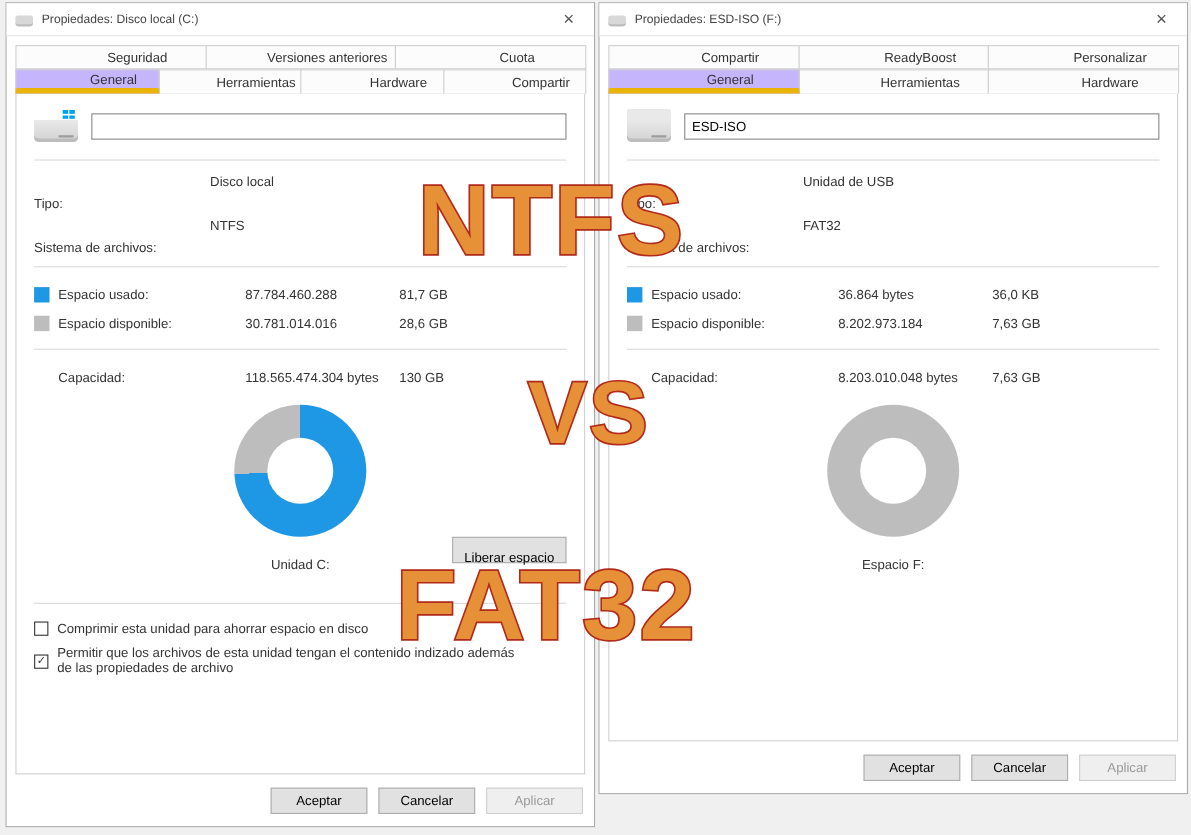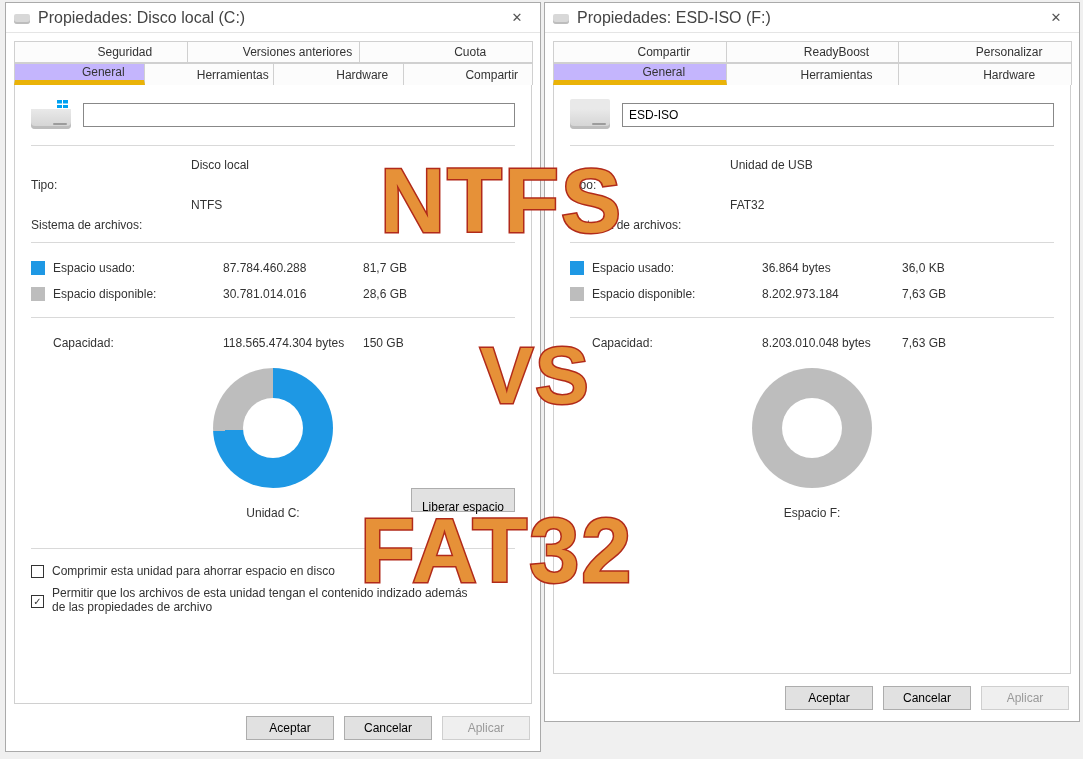--- a/index.html
+++ b/index.html
@@ -1,21 +1,21 @@
 <!DOCTYPE html>
 <html><head>
 <meta charset="utf-8">
 <style>
   * { box-sizing: border-box; margin: 0; padding: 0; font-family: "Segoe UI", Tahoma, sans-serif; }
   body { width: 1083px; height: 759px; background: #f0f0f0; position: relative; overflow: hidden; }
   .window { position: absolute; background: #fff; border: 1px solid #aaa; }
   .titlebar { display: flex; align-items: center; height: 30px; background: #fff; border-bottom: 1px solid #e5e5e5; padding: 0 0 0 8px; }
   .titlebar .drive-ico { width: 16px; height: 12px; margin-right: 8px; position: relative; }
   .titlebar .drive-ico .body { position:absolute; left:0; top:2px; width:16px; height:10px; background:#d8d8d8; border-radius:2px 2px 3px 3px; box-shadow: inset 0 -2px 0 #bdbdbd; }
-  .titlebar .title { font-size: 16px; color: #444; flex: 1; }
+  .titlebar .title { font-size: 11px; color: #444; flex: 1; }
   .titlebar .close { width: 46px; height: 30px; display:flex; align-items:center; justify-content:center; color:#555; font-size:13px; cursor: default; }
   .content { padding: 8px 8px 0 8px; }
   .tabs { position: relative; }
   .tabrow { display: flex; }
   .tab { flex:1; height: 22px; display:flex; align-items:center; justify-content:center; font-size:12px; color:#333; border:1px solid #d0d0d0; border-bottom:none; background:#fcfcfc; margin-right:-1px; cursor: default; padding-left: 48px; }
   .tab.active { background:#c4b5fd; border-bottom:5px solid #eab308; position:relative; z-index:2; }
   .tabrow.top .tab { border-bottom: 1px solid #d0d0d0; }
   .tabpanel { border:1px solid #d0d0d0; margin-top:-1px; padding:14px 16px 12px 16px; background:#fff; }
   .iconrow { display:flex; align-items:center; gap:12px; margin-bottom:14px; }
   .disk-icon { width:40px; height:32px; position:relative; }
@@ -107,21 +107,21 @@
             <div>Espacio disponible:</div>
             <div>30.781.014.016</div>
             <div>28,6 GB</div>
           </div>
         </div>
         <hr class="sep">
         <div class="cap-row">
           <div></div>
           <div>Capacidad:</div>
           <div>118.565.474.304 bytes</div>
-          <div>150 GB</div>
+          <div>130 GB</div>
         </div>
         <div class="donut-wrap">
           <div class="donut" id="donut-left" style="background: conic-gradient(rgb(30, 152, 228) 0deg, rgb(30, 152, 228) 267deg, rgb(189, 189, 189) 267deg, rgb(189, 189, 189) 360deg); position: relative;">
               <div style="position: absolute; left: 30px; top: 30px; width: 60px; height: 60px; border-radius: 50%; background: rgb(255, 255, 255);"></div>
             </div>
           <div class="donut-label">Unidad C:</div>
           <button class="free-btn">Liberar espacio</button>
         </div>
         <hr class="sep">
         <div class="checks">

